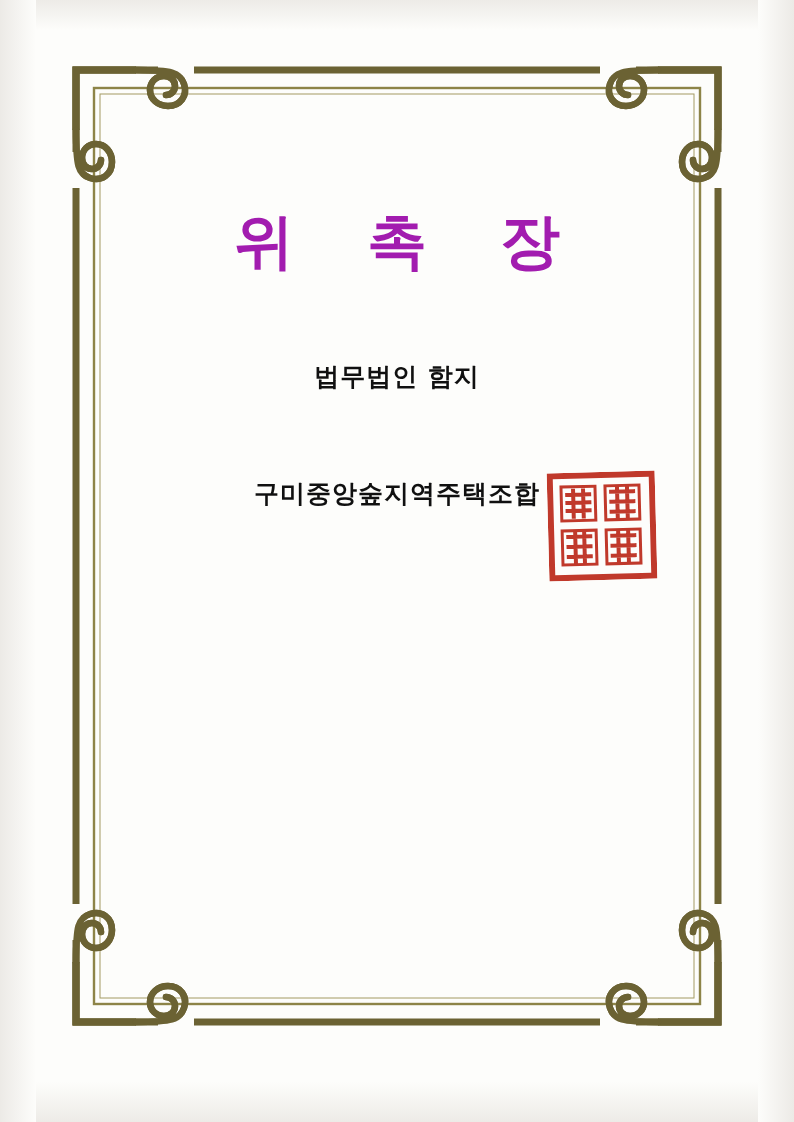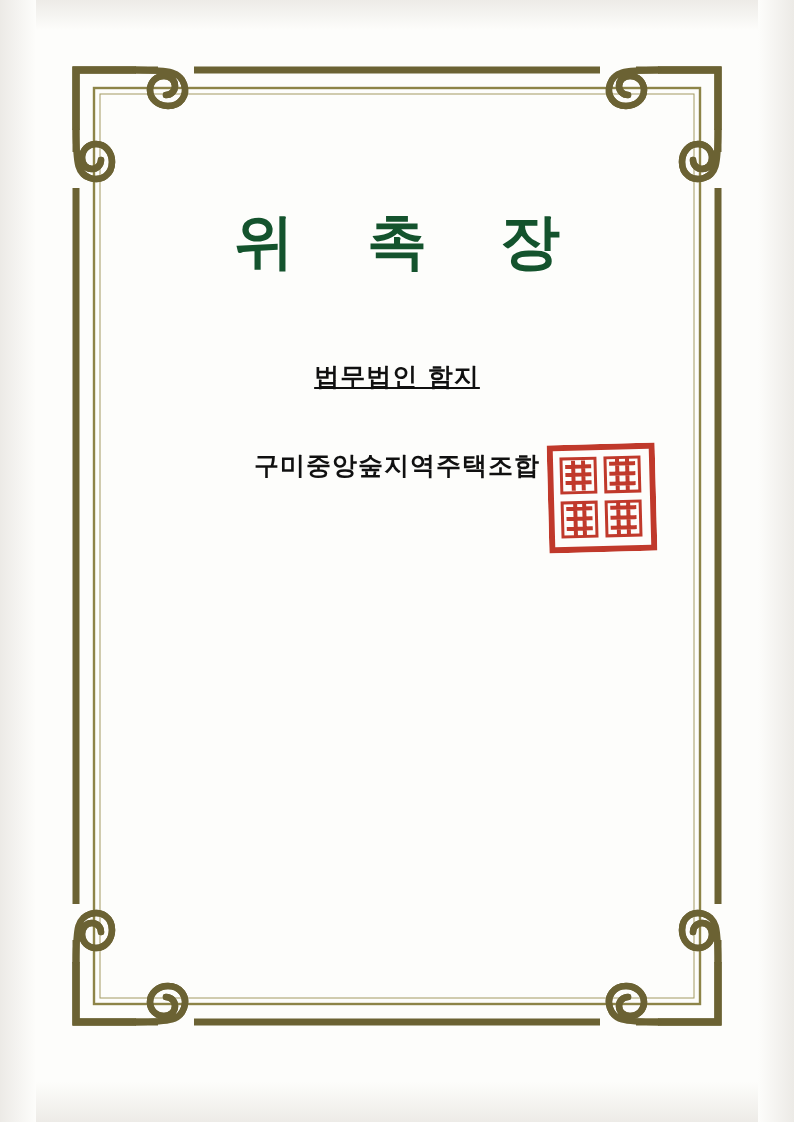--- a/index.html
+++ b/index.html
@@ -79,31 +79,30 @@
     text-align: center;
   }
 
   .cert-title {
     margin-top: 108px;
     font-size: 60px;
     letter-spacing: 26px;
     text-indent: 26px;
     font-weight: 700;
     font-family: "DejaVu Serif", "Liberation Serif", serif;
-    color: #14532d;
+    color: #a21caf;
     line-height: 1.1;
   }
 
   .recipient {
     margin-top: 80px;
     font-size: 25px;
     line-height: 1.85;
     letter-spacing: 1px;
     font-weight: 700;
-    text-decoration: underline;
   }
   .recipient .line {
     display: block;
   }
 
   .body-text {
     margin-top: 48px;
     font-size: 25px;
     line-height: 1.82;
     letter-spacing: 0.5px;
@@ -119,21 +118,21 @@
   }
 
   .date-line {
     margin-top: 82px;
     font-size: 25px;
     letter-spacing: 1px;
     font-weight: 700;
   }
 
   .issuer {
-    margin-top: 44px;
+    margin-top: 72px;
     font-size: 25px;
     line-height: 1.75;
     letter-spacing: 1px;
     font-weight: 700;
     position: relative;
   }
   .issuer .line {
     display: block;
   }
 

